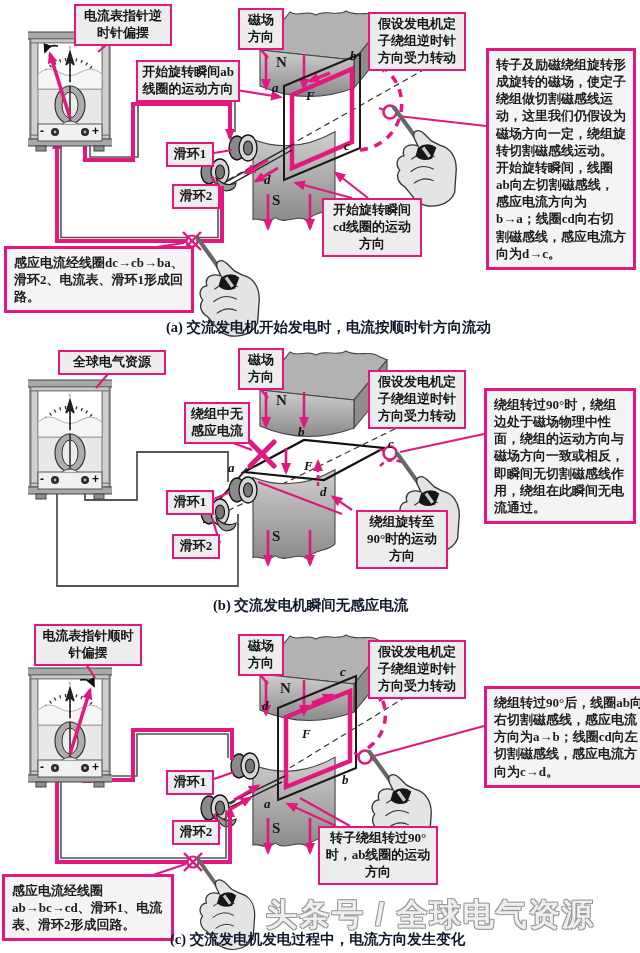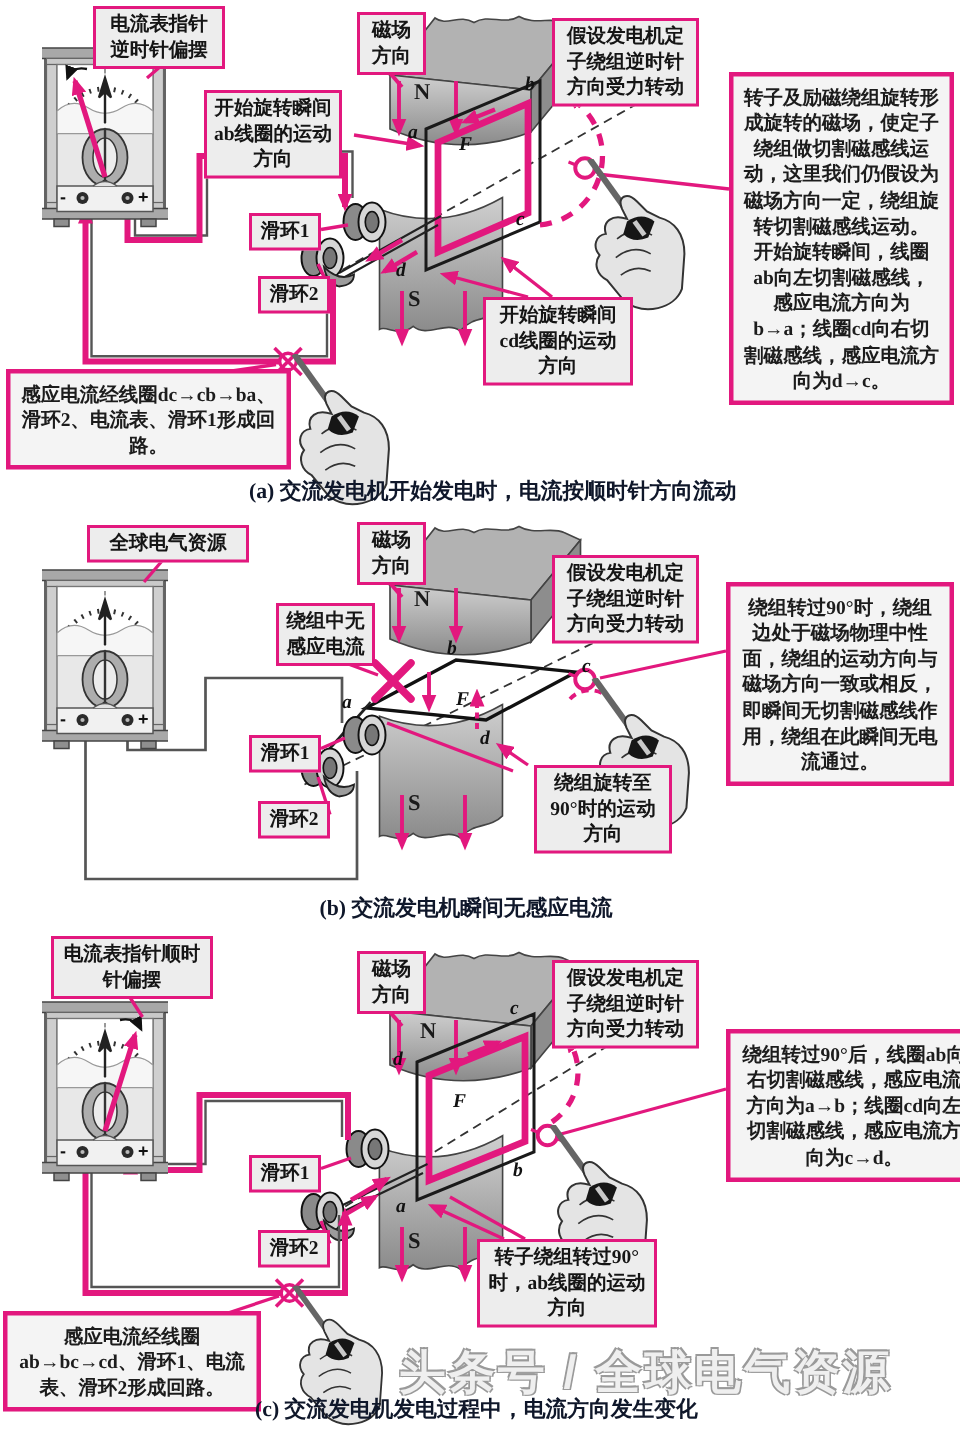--- a/index.html
+++ b/index.html
@@ -5,21 +5,21 @@
   :root{ --mg:#e2187e; }
   html,body{margin:0;padding:0;background:#fff;}
   body{position:relative;width:640px;height:953px;overflow:hidden;
        font-family:"Liberation Serif","DejaVu Serif",serif;}
   svg.art{position:absolute;left:0;top:0;}
   .tag{position:absolute;box-sizing:border-box;background:#ededed;border:2px solid var(--mg);
        color:#151515;font-weight:bold;font-size:13px;line-height:1.3;padding:2px 4px;
        text-align:center;z-index:3;}
   .note{position:absolute;box-sizing:border-box;background:#f4f4f4;border:3px solid var(--mg);
        color:#1c1c1c;font-weight:bold;font-size:13px;line-height:1.32;padding:5px 7px;
-       text-align:center;white-space:pre-line;z-index:3;}
+       text-align:left;white-space:pre-line;z-index:3;}
   .caption{position:absolute;color:#0f172a;font-weight:bold;font-size:14.5px;z-index:3;white-space:nowrap;}
   .letter{position:absolute;color:#111;font-weight:bold;font-size:13px;font-style:italic;z-index:4;}
   .pole{position:absolute;color:#1a1a1a;font-weight:bold;font-size:15px;z-index:4;font-style:normal;}
   .term{position:absolute;color:#111;font-weight:bold;font-size:12px;z-index:4;
         font-family:"Liberation Sans","DejaVu Sans",sans-serif;}
   .watermark{position:absolute;left:266px;top:894px;z-index:5;font-weight:bold;font-size:31px;
         letter-spacing:2px;color:#efefef;white-space:nowrap;
         text-shadow:1px 1px 0 #9a9a9a,-1px -1px 0 #9a9a9a,1px -1px 0 #9a9a9a,-1px 1px 0 #9a9a9a;
         font-family:Liberation Sans, sans-serif;}
 </style>
@@ -253,23 +253,23 @@
       <line x1="350" y1="826" x2="300" y2="798"></line>
       <line x1="214" y1="779" x2="234" y2="772"></line>
       <line x1="220" y1="829" x2="214" y2="814"></line>
       <line x1="150" y1="876" x2="186" y2="864"></line>
     </g>
     <use href="#sym-hand" x="352" y="750" width="92" height="104"></use>
     <use href="#sym-hand" x="180" y="857" width="88" height="96"></use>
   </g>
 </svg>
 
-<div class="tag" style="left:62px;top:4px;width:88px">电流表指针逆时针偏摆</div>
+<div class="tag" style="left:74px;top:4px;width:98px">电流表指针逆时针偏摆</div>
 <div class="tag" style="left:238px;top:8px;width:46px">磁场方向</div>
-<div class="tag" style="left:136px;top:60px;width:92px">开始旋转瞬间ab线圈的运动方向</div>
+<div class="tag" style="left:136px;top:60px;width:104px">开始旋转瞬间ab线圈的运动方向</div>
 <div class="tag" style="left:368px;top:12px;width:98px">假设发电机定子绕组逆时针方向受力转动</div>
 <div class="note" style="left:486px;top:48px;width:150px">转子及励磁绕组旋转形成旋转的磁场，使定子绕组做切割磁感线运动，这里我们仍假设为磁场方向一定，绕组旋转切割磁感线运动。
 开始旋转瞬间，线圈ab向左切割磁感线，感应电流方向为b→a；线圈cd向右切割磁感线，感应电流方向为d→c。</div>
 <div class="tag" style="left:166px;top:142px;width:48px">滑环1</div>
 <div class="tag" style="left:172px;top:184px;width:48px">滑环2</div>
 <div class="tag" style="left:322px;top:198px;width:100px">开始旋转瞬间cd线圈的运动方向</div>
 <div class="note" style="left:4px;top:246px;width:190px">感应电流经线圈dc→cb→ba、滑环2、电流表、滑环1形成回路。</div>
 <div class="caption" style="left:166px;top:318px">(a) 交流发电机开始发电时，电流按顺时针方向流动</div>
 <span class="pole" style="left:276px;top:54px">N</span>
 <span class="pole" style="left:272px;top:192px">S</span>

